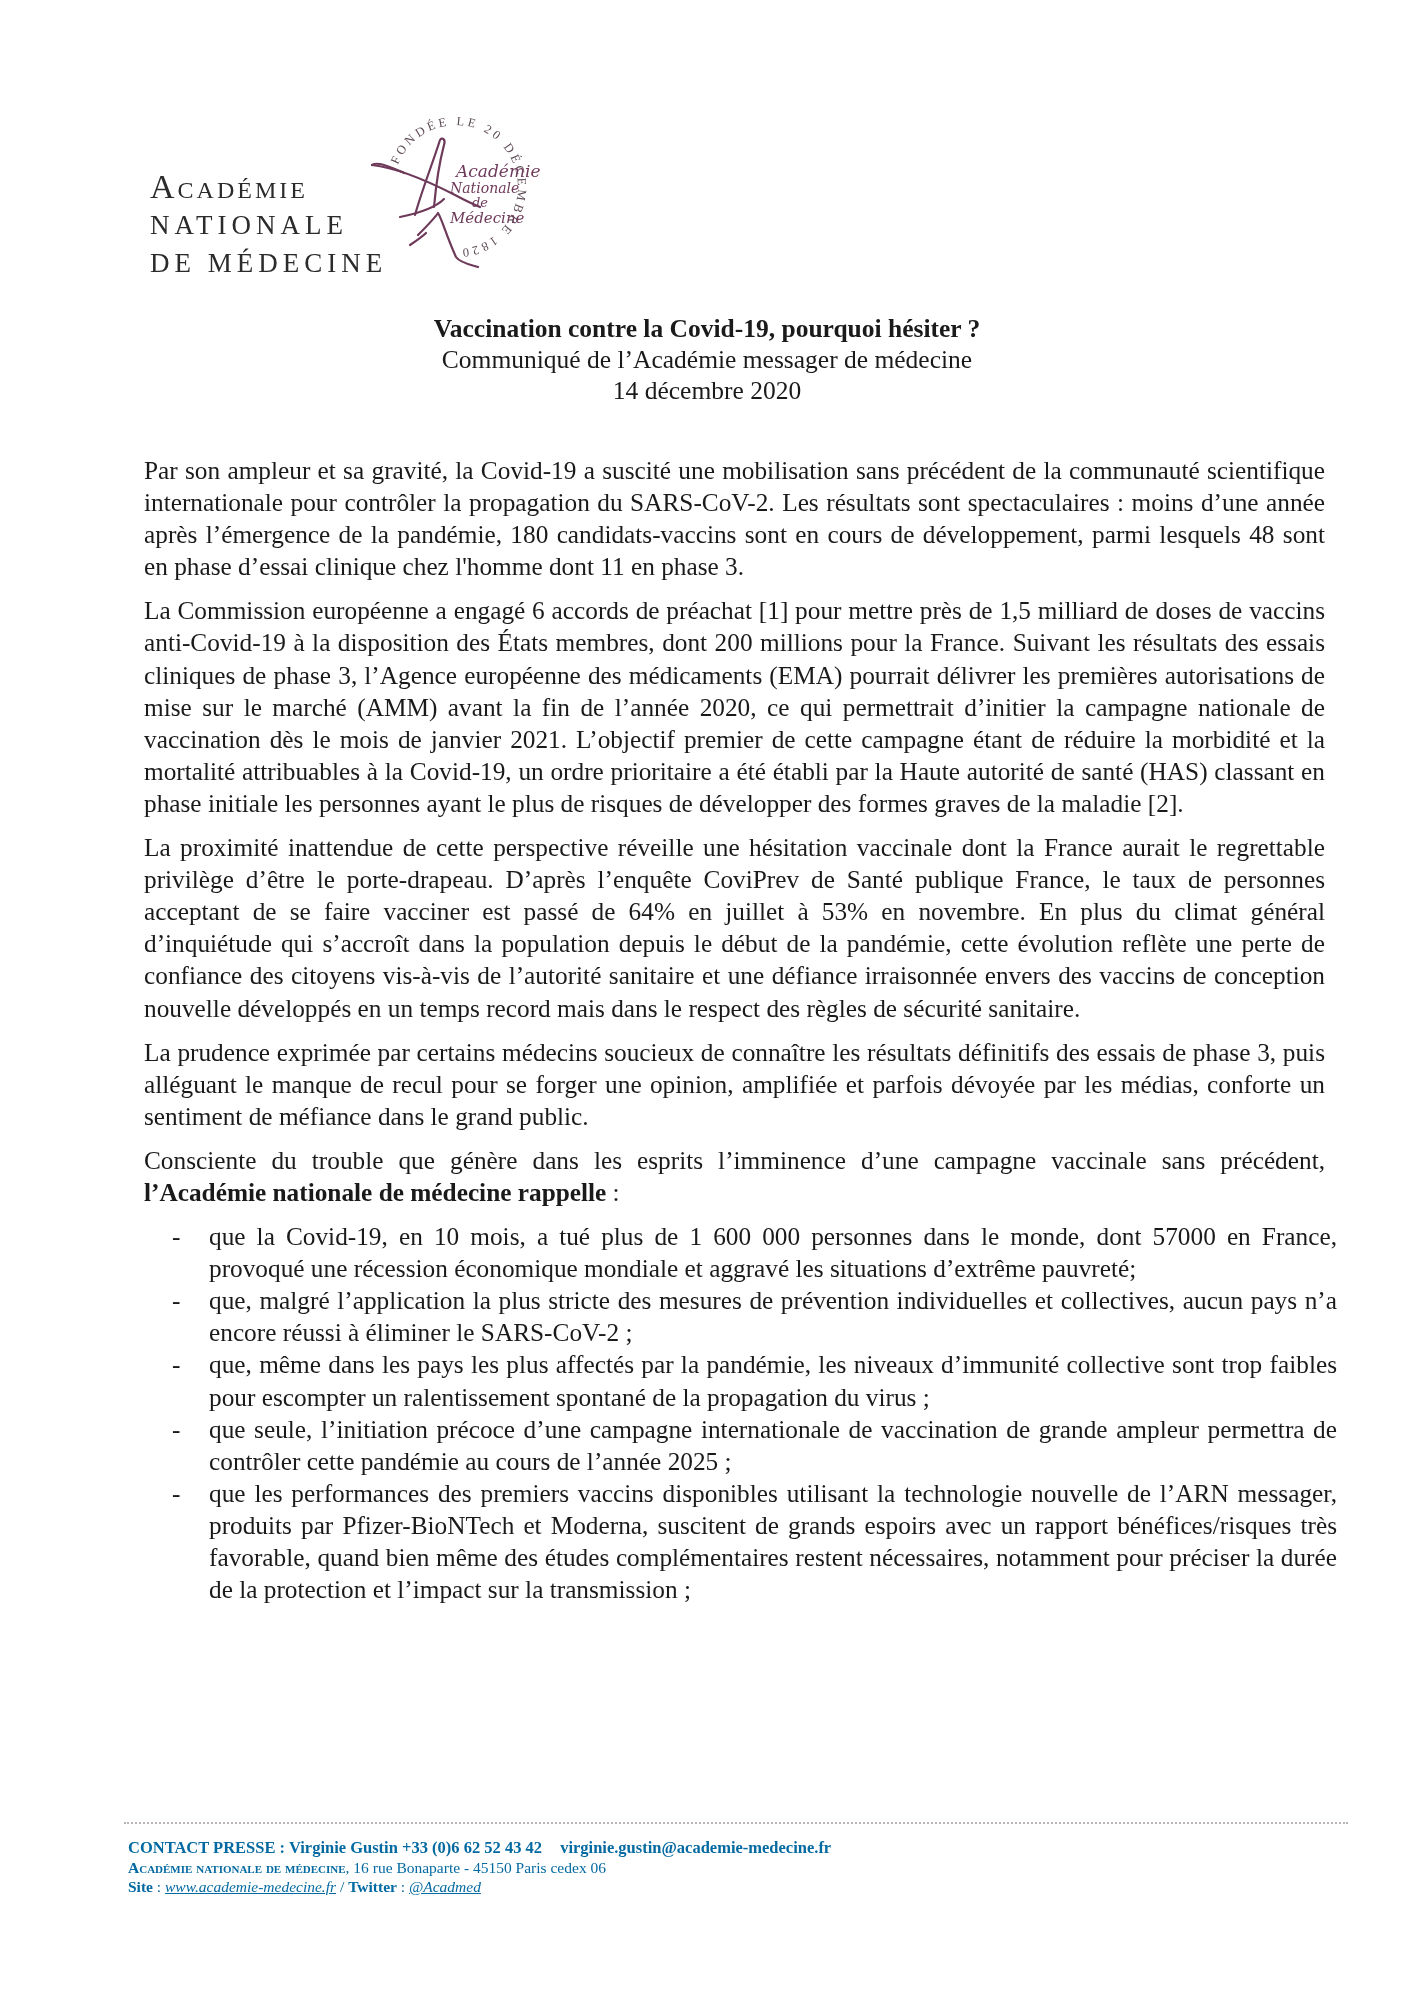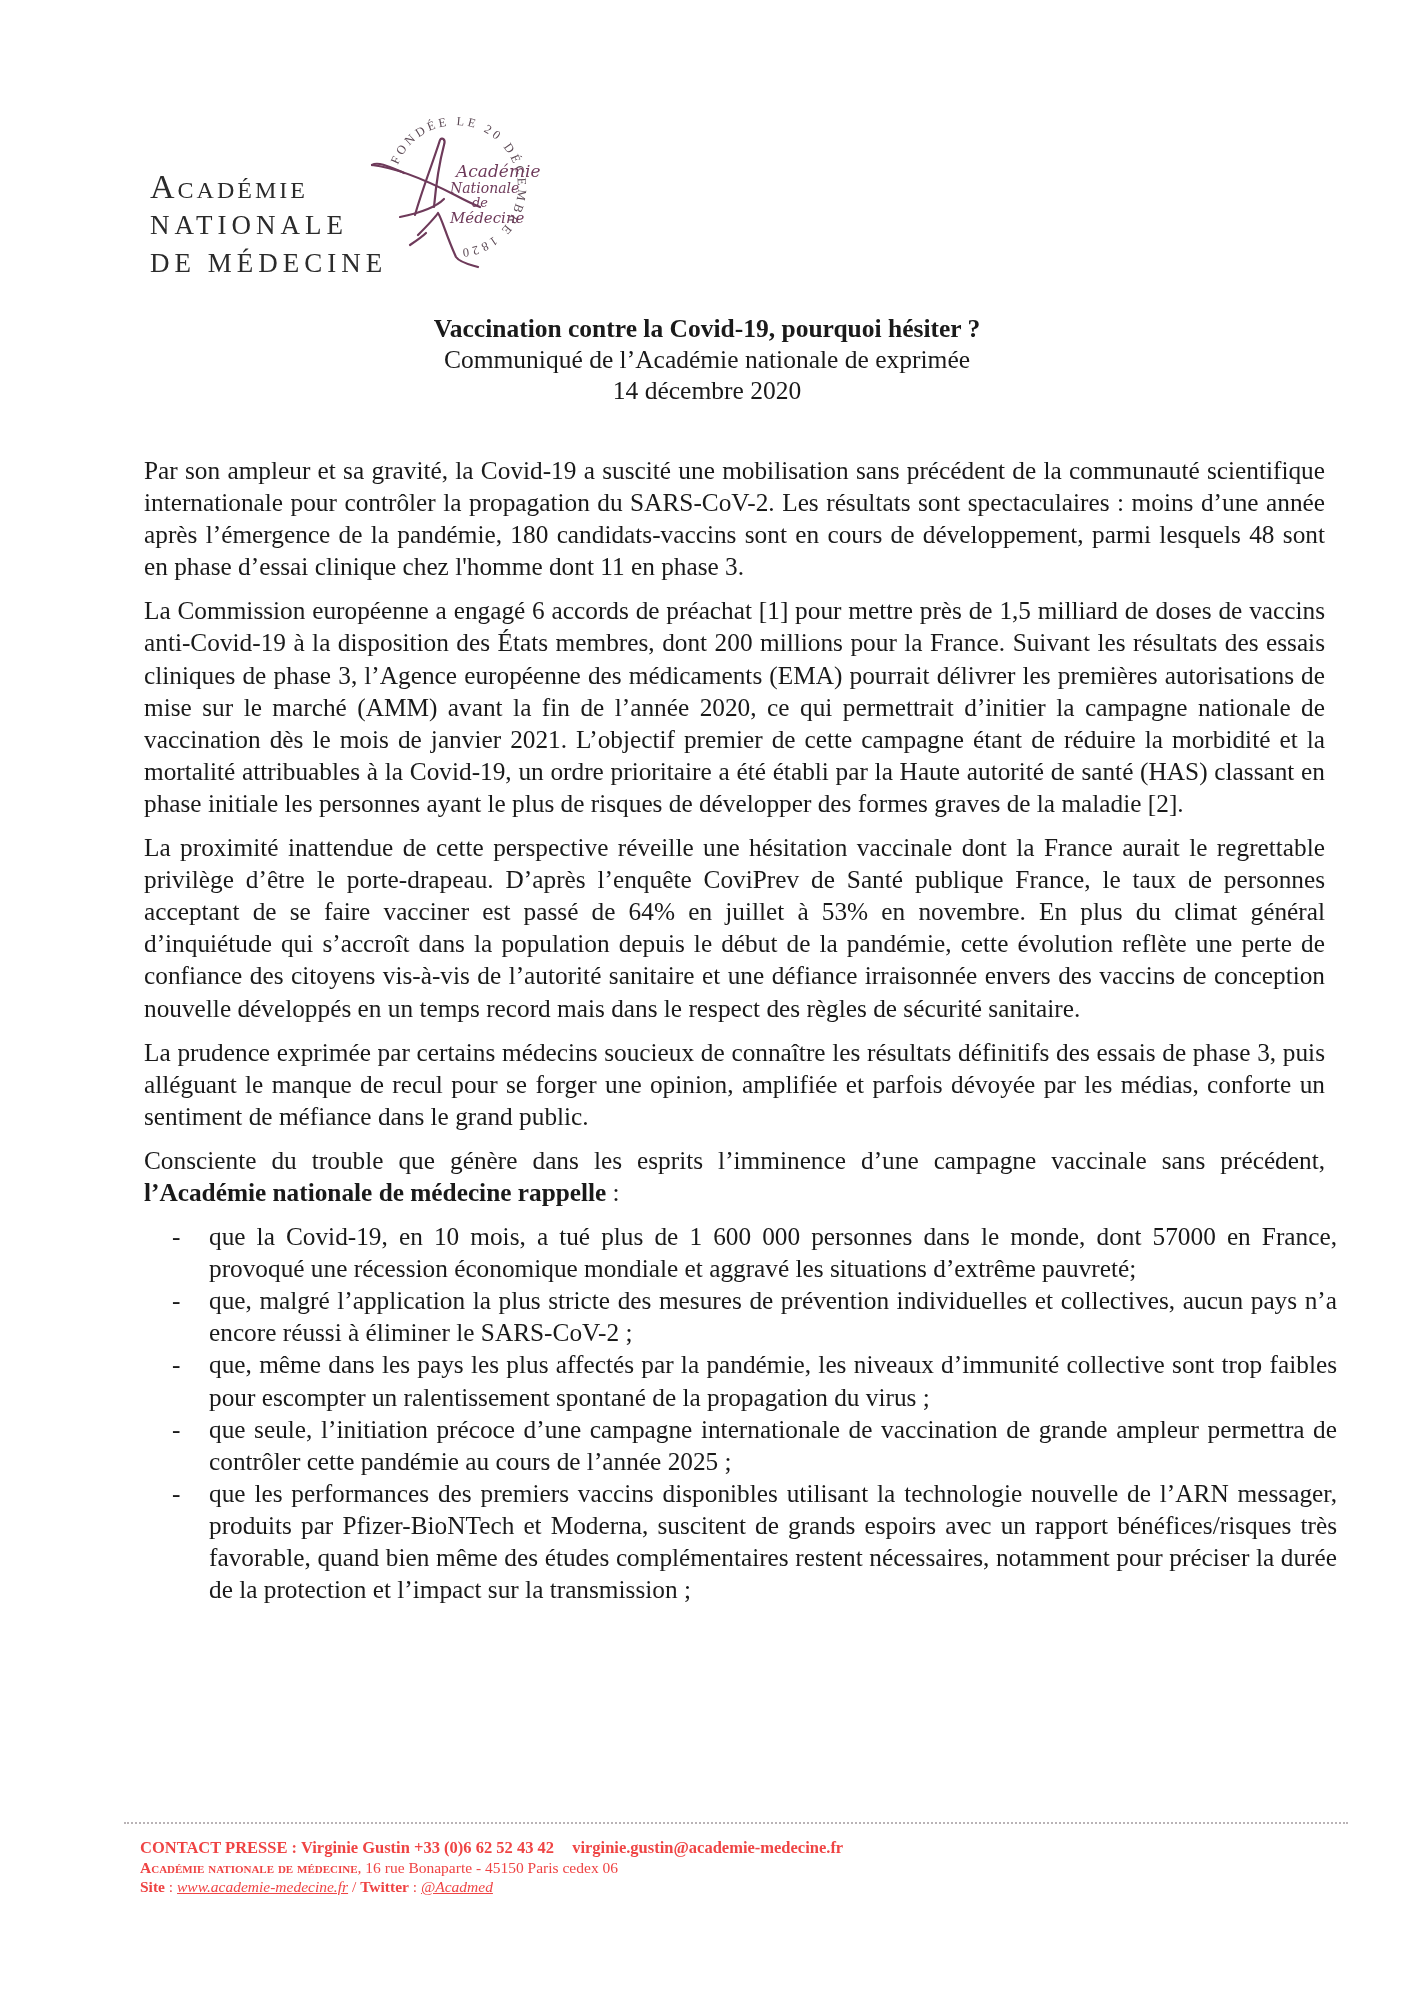--- a/index.html
+++ b/index.html
@@ -86,23 +86,23 @@
   .footer-rule {
     position: absolute;
     left: 124px;
     top: 1822px;
     width: 1224px;
     height: 0;
     border-top: 2px dotted #b9b3b6;
   }
   .footer {
     position: absolute;
-    left: 140px;
+    left: 128px;
     top: 1838px;
-    color: #ef4444;
+    color: #0369a1;
     font-family: "Liberation Serif", "DejaVu Serif", serif;
     font-size: 15.5px;
     line-height: 19.5px;
   }
   .footer .contact { font-weight: bold; font-size: 16.5px; }
   .footer .contact .gap { display: inline-block; width: 14px; }
   .footer .sc { font-variant: small-caps; font-weight: bold; }
   .footer .b { font-weight: bold; text-align: center; }
   .footer .i { font-style: italic; text-decoration: underline; }
 </style>
@@ -135,21 +135,21 @@
       <text x="96" y="82" font-size="17">Académie</text>
       <text x="90" y="98" font-size="14">Nationale</text>
       <text x="112" y="112" font-size="13">de</text>
       <text x="90" y="128" font-size="15">Médecine</text>
     </g>
   </svg>
 </div>
 
 <div class="title-block">
   <div class="title">Vaccination contre la Covid-19, pourquoi hésiter ?</div>
-  <div class="subtitle">Communiqué de l’Académie nationale de exprimée</div>
+  <div class="subtitle">Communiqué de l’Académie messager de médecine</div>
   <div class="date">14 décembre 2020</div>
 </div>
 
 <div class="body-text">
   <p>Par son ampleur et sa gravité, la Covid-19 a suscité une mobilisation sans précédent de la communauté scientifique internationale pour contrôler la propagation du SARS-CoV-2. Les résultats sont spectaculaires : moins d’une année après l’émergence de la pandémie, 180 candidats-vaccins sont en cours de développement, parmi lesquels 48 sont en phase d’essai clinique chez l'homme dont 11 en phase 3.</p>
   <p>La Commission européenne a engagé 6 accords de préachat [1] pour mettre près de 1,5 milliard de doses de vaccins anti-Covid-19 à la disposition des États membres, dont 200 millions pour la France. Suivant les résultats des essais cliniques de phase 3, l’Agence européenne des médicaments (EMA) pourrait délivrer les premières autorisations de mise sur le marché (AMM) avant la fin de l’année 2020, ce qui permettrait d’initier la campagne nationale de vaccination dès le mois de janvier 2021. L’objectif premier de cette campagne étant de réduire la morbidité et la mortalité attribuables à la Covid-19, un ordre prioritaire a été établi par la Haute autorité de santé (HAS) classant en phase initiale les personnes ayant le plus de risques de développer des formes graves de la maladie [2].</p>
   <p>La proximité inattendue de cette perspective réveille une hésitation vaccinale dont la France aurait le regrettable privilège d’être le porte-drapeau. D’après l’enquête CoviPrev de Santé publique France, le taux de personnes acceptant de se faire vacciner est passé de 64% en juillet à 53% en novembre. En plus du climat général d’inquiétude qui s’accroît dans la population depuis le début de la pandémie, cette évolution reflète une perte de confiance des citoyens vis-à-vis de l’autorité sanitaire et une défiance irraisonnée envers des vaccins de conception nouvelle développés en un temps record mais dans le respect des règles de sécurité sanitaire.</p>
   <p>La prudence exprimée par certains médecins soucieux de connaître les résultats définitifs des essais de phase 3, puis alléguant le manque de recul pour se forger une opinion, amplifiée et parfois dévoyée par les médias, conforte un sentiment de méfiance dans le grand public.</p>
   <p><span>Consciente du trouble que génère dans les esprits l’imminence d’une campagne vaccinale sans précédent, </span><b>l’Académie nationale de médecine rappelle</b><span> :</span></p>
   <ul class="bullets">

